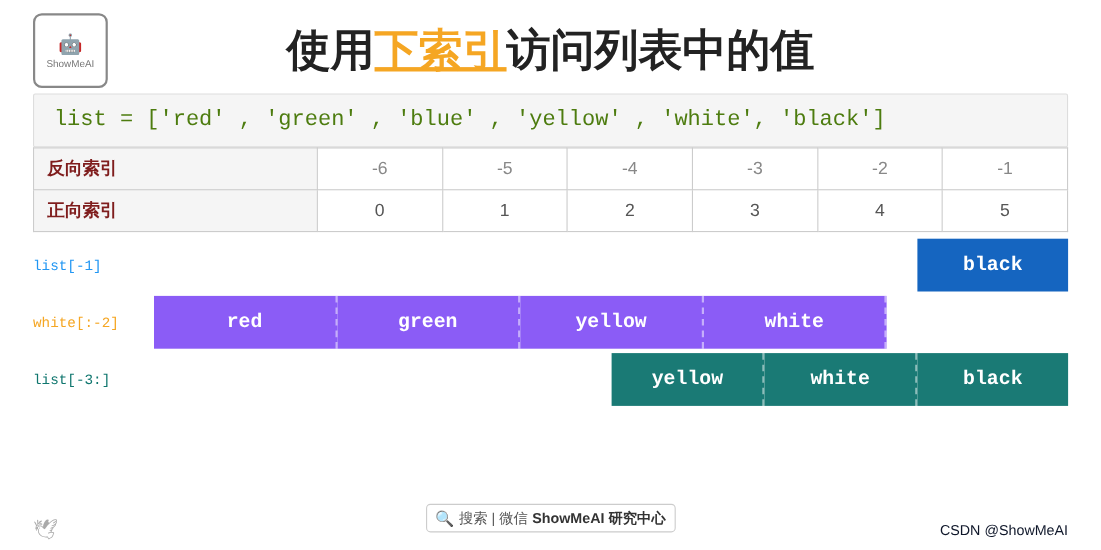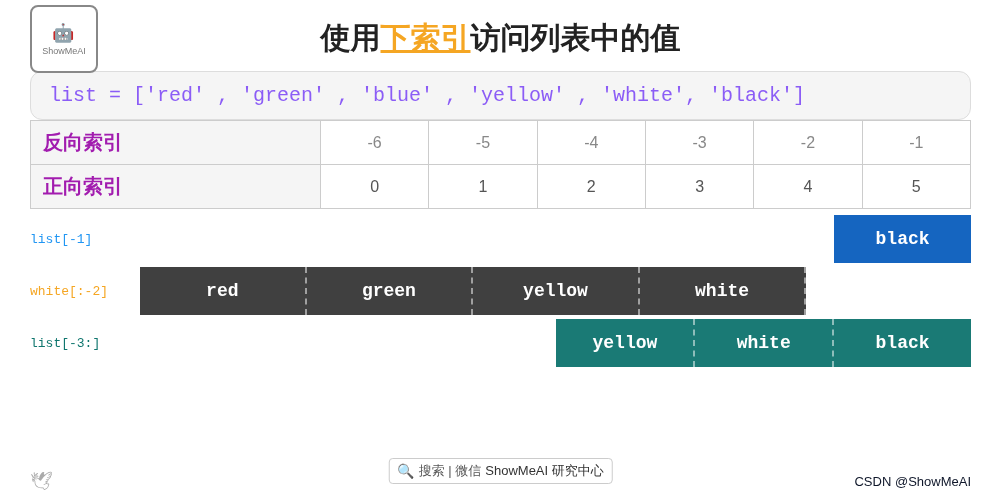--- a/index.html
+++ b/index.html
@@ -51,21 +51,21 @@
       font-weight: bold;
     }
 
     .logo-text {
       font-size: 9px;
       color: #777;
       margin-top: 2px;
     }
 
     .title {
-      font-size: 30px;
+      font-size: 40px;
       font-weight: bold;
       color: #222;
       text-align: center;
     }
 
     .title-highlight {
       color: #f5a623;
       text-decoration: underline;
       text-decoration-color: #f5a623;
     }
@@ -86,45 +86,45 @@
       z-index: 10;
     }
 
     
     .code-block {
       background: #f5f5f5;
       border: 1px solid #ddd;
       padding: 12px 18px;
       font-family: 'Courier New', monospace;
       font-size: 20px;
-      color: #8b5cf6;
+      color: #4d7c0f;
       margin-bottom: 0;
-      border-radius: 12px;
+      border-radius: 2px;
     }
 
     
     .index-table {
       width: 100%;
       border-collapse: collapse;
       margin-top: 0;
     }
 
     .index-table td {
       border: 1px solid #ccc;
       text-align: center;
       padding: 8px 12px;
       font-size: 16px;
       color: #333;
     }
 
     .index-table .label-cell {
       font-weight: bold;
-      color: #a21caf;
+      color: #7f1d1d;
       text-align: left;
-      font-size: 20px;
+      font-size: 16px;
       background: #f5f5f5;
       margin-left: 13px;
     }
 
     .index-table .neg {
       color: #888;
     }
 
     .index-table .pos {
       color: #555;
@@ -180,21 +180,21 @@
       font-weight: bold;
       color: #fff;
       border-right: 2px dashed rgba(255,255,255,0.5);
     }
 
     .cell:last-child {
       border-right: none;
     }
 
     .cell-teal {
-      background: #404040;
+      background: #8b5cf6;
     }
 
     .cell-dark-teal {
       background: #1a7a75;
     }
 
     .cell-empty {
       background: transparent;
     }
 
@@ -329,19 +329,19 @@
   </div>
 
   <div class="footer">
     <div class="footer-link">
       <span class="bird-icon">🕊</span>
     </div>
 
     <div class="search-badge">
       <span style="font-size:14px;">🔍</span>
       <span>搜索 | 微信</span>
-      <span style="font-weight:normal; color:#333;">ShowMeAI 研究中心</span>
+      <span style="font-weight:bold; color:#333;">ShowMeAI 研究中心</span>
     </div>
 
     <div class="footer-right">CSDN @ShowMeAI</div>
   </div>
 
 </div>
 
 </body></html>

